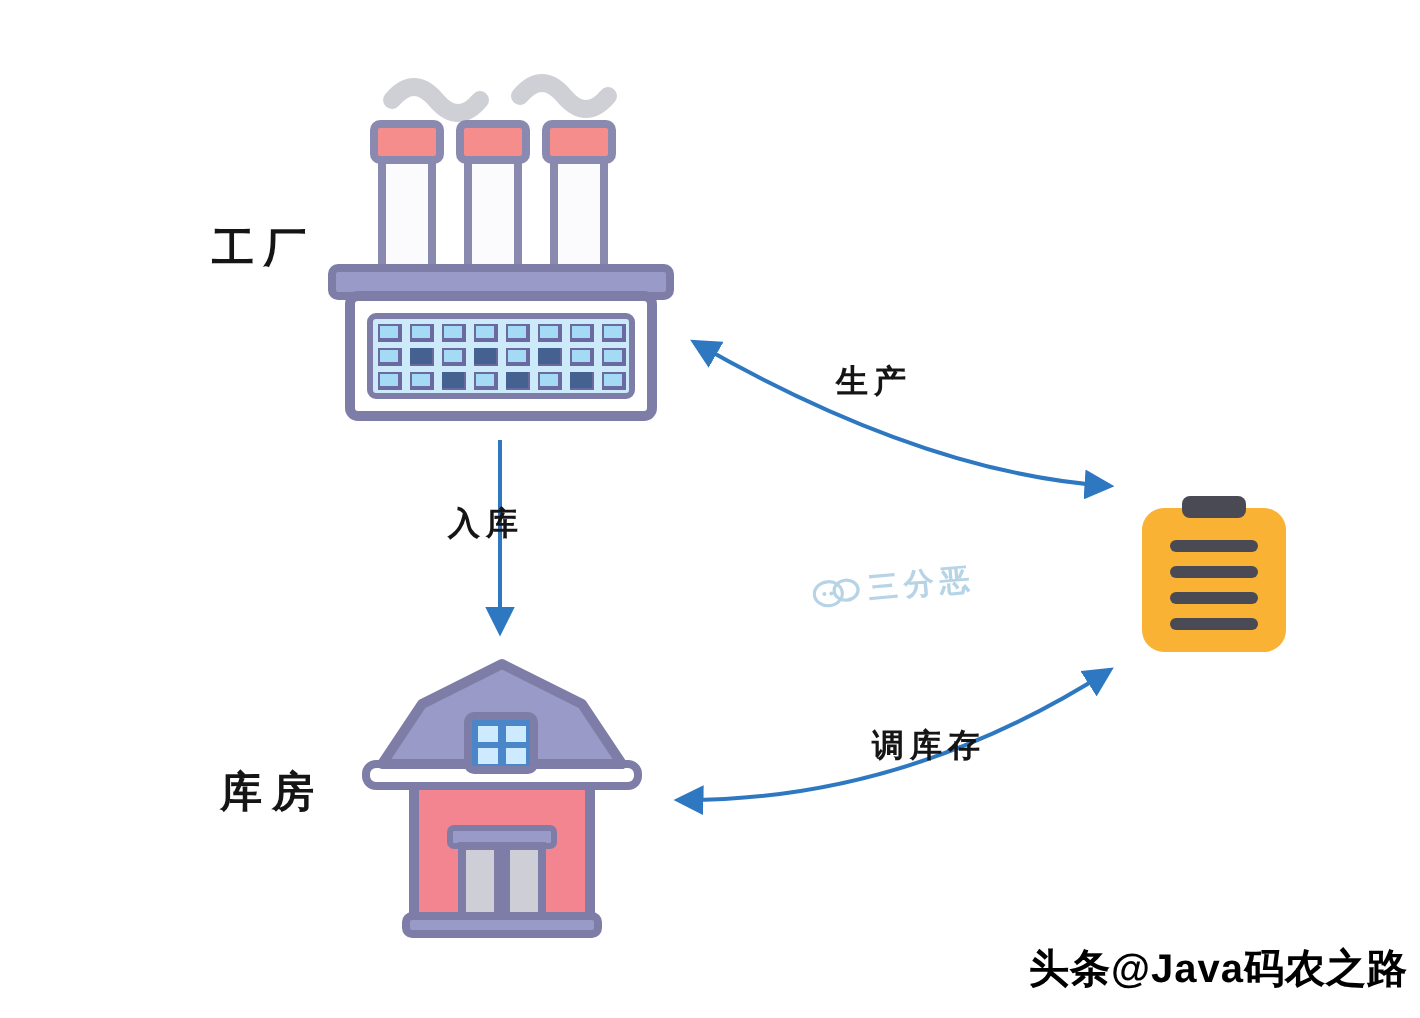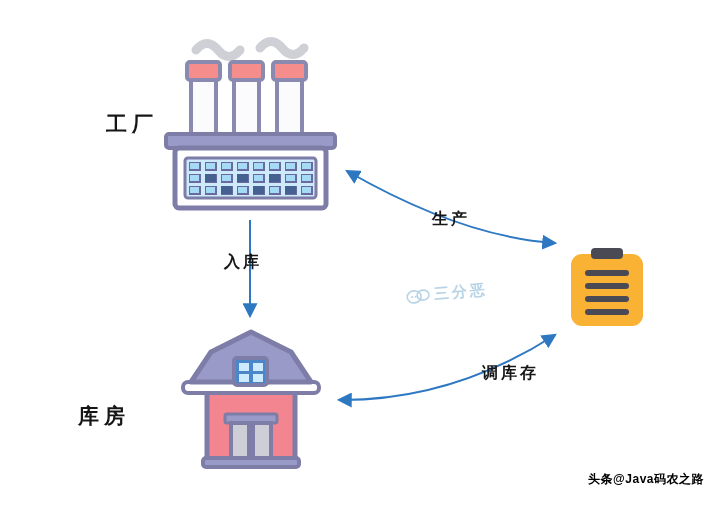--- a/index.html
+++ b/index.html
@@ -17,21 +17,21 @@
     letter-spacing:3px;white-space:nowrap;
   }
   .arrows{position:absolute;left:0;top:0;pointer-events:none;}
   .watermark{
     position:absolute;left:406px;top:284px;display:flex;align-items:center;gap:4px;
     color:#b0cfe4;font-size:15px;font-weight:bold;letter-spacing:3px;
     transform:rotate(-5deg);opacity:.9;
   }
   .credit{
     position:absolute;right:6px;top:471px;font-family:"Liberation Sans", sans-serif;
-    font-weight:bold;font-size:12px;color:#000;letter-spacing:0.5px;
+    font-weight:bold;font-size:20px;color:#000;letter-spacing:0.5px;
   }
 </style>
 </head>
 <body>
 
 <div class="canvas">
 
   <svg class="arrows" width="710" height="509" viewBox="0 0 710 509">
     <defs>
       <marker id="arr" viewBox="0 0 10 10" refX="8.5" refY="5" markerWidth="7.5" markerHeight="7.5" orient="auto-start-reverse">
@@ -117,28 +117,28 @@
         <rect x="17" y="24" width="44" height="6" rx="3"></rect>
         <rect x="17" y="37" width="44" height="6" rx="3"></rect>
         <rect x="17" y="50" width="44" height="6" rx="3"></rect>
         <rect x="17" y="63" width="44" height="6" rx="3"></rect>
       </g>
     </svg>
   </div>
 
   <div class="node-label" style="left:106px;top:110px;">工厂</div>
 
-  <div class="node-label" style="left:78px;top:382px;margin-top:20px;">库房</div>
+  <div class="node-label" style="left:110px;top:382px;">库房</div>
 
 
-  <div class="edge-label" style="left:432px;top:181px;margin-top:28px;">生产</div>
+  <div class="edge-label" style="left:418px;top:181px;">生产</div>
 
   <div class="edge-label" style="left:224px;top:252px;text-align:center;">入库</div>
 
-  <div class="edge-label" style="left:436px;top:363px;margin-left:46px;">调库存</div>
+  <div class="edge-label" style="left:436px;top:363px;">调库存</div>
 
   <div class="watermark">
     <svg width="24" height="18" viewBox="0 0 24 18">
       <ellipse cx="8" cy="9" rx="7" ry="6" fill="none" stroke="#b0cfe4" stroke-width="1.6"></ellipse>
       <ellipse cx="17" cy="8" rx="6" ry="5" fill="none" stroke="#b0cfe4" stroke-width="1.6"></ellipse>
       <circle cx="6" cy="9" r="1" fill="#b0cfe4"></circle>
       <circle cx="9.5" cy="9" r="1" fill="#b0cfe4"></circle>
     </svg>
     <span>三分恶</span>
   </div>

